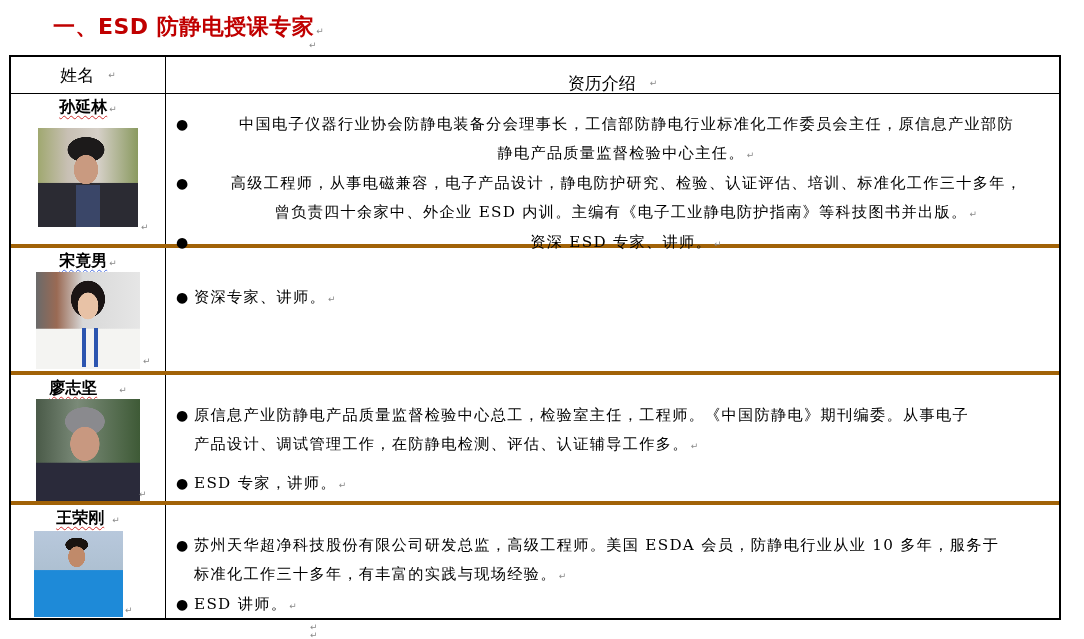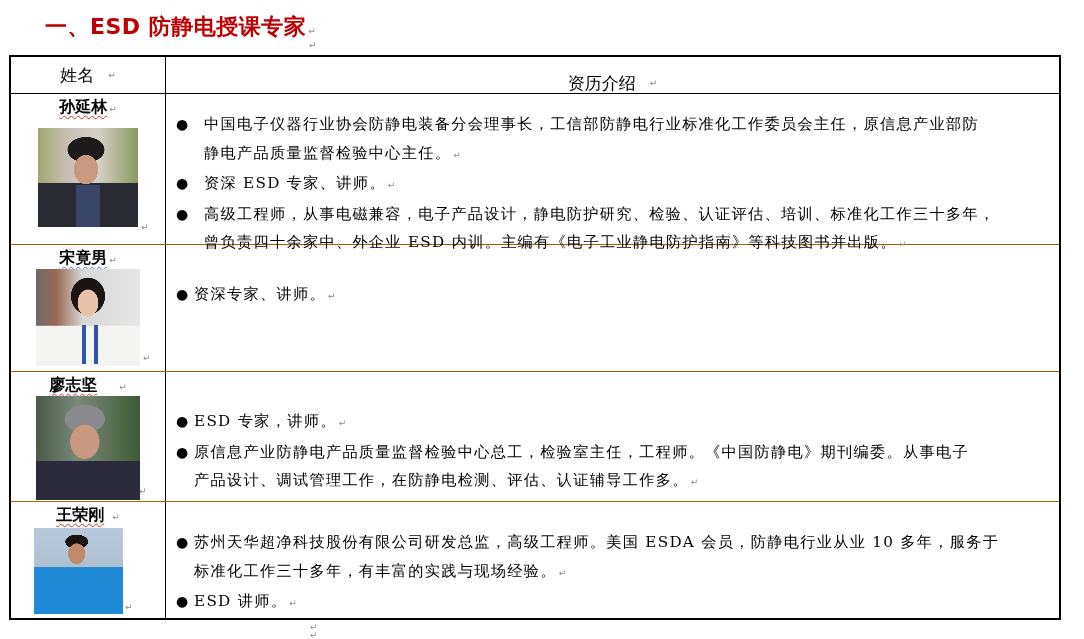--- a/index.html
+++ b/index.html
@@ -5,37 +5,37 @@
     * { box-sizing: border-box; margin: 0; padding: 0; }
     html, body {
       width: 1084px; height: 639px; overflow: hidden;
       background: #ffffff;
       font-family: "DejaVu Serif", "Liberation Serif", serif;
       color: #000;
     }
     .page { position: relative; width: 1084px; height: 639px; }
 
     .doc-title {
-      position: absolute; left: 45px; top: 12px;
+      position: absolute; left: 53px; top: 12px;
       font-family: "DejaVu Sans", "Liberation Sans", sans-serif;
       font-weight: bold; font-size: 22px; color: #c00000;
       letter-spacing: 0.5px; white-space: nowrap;
     }
     .pmark {
       font-family: "DejaVu Sans", sans-serif;
       font-size: 9px; color: #8a8a8a; font-weight: normal;
       margin-left: 2px; vertical-align: baseline;
     }
     .title-pmark2 { position: absolute; left: 307px; top: 40px; }
 
     .table {
       position: absolute; left: 9px; top: 55px; width: 1052px;
       border: 2px solid #000;
     }
-    .row { display: flex; border-top: 1px solid #a16207; }
+    .row { display: flex; border-top: 4px solid #a16207; }
     .row:first-child { border-top: none; }
     .row.header { height: 36px; }
     .row.header + .row { border-top: 1.5px solid #000; }
     .col-name {
       width: 155px; border-right: 1px solid #000;
       display: flex; flex-direction: column; align-items: center;
       position: relative;
     }
     .col-bio { flex: 1; padding: 4px 10px 0 10px; margin-top: 12px; }
 
@@ -120,40 +120,40 @@
       <div class="col-name">
         <span>姓名</span>
           <span class="pmark">↵</span>
       </div>
       <div class="col-bio">
         <span>资历介绍</span>
           <span class="pmark">↵</span>
       </div>
     </div>
 
-    <div class="row" style="height:151px;">
+    <div class="row" style="height:151px;text-align:center;">
       <div class="col-name">
         <div style="display:flex;align-items:baseline;">
           <span class="name">孙延林</span>
             <span class="pmark">↵</span>
         </div>
         <div class="photo ph1" style="margin-top:10px;"></div>
         <span class="photo-mark" style="left:130px;top:128px;">↵</span>
       </div>
       <div class="col-bio">
         <div class="bullet spaced">
           <span class="cont"><span>中国电子仪器行业协会防静电装备分会理事长，工信部防静电行业标准化工作委员会主任，原信息产业部防</span></span>
           <span class="cont"><span class="wavy-blue-first">静电产品质量监督检验中心主任。</span><span class="pmark">↵</span></span>
         </div>
         <div class="bullet spaced">
-          <span class="cont"><span>资深 ESD 专家、讲师。</span><span class="pmark">↵</span></span>
-        </div>
-        <div class="bullet spaced">
           <span class="cont"><span>高级工程师，从事电磁兼容，电子产品设计，静电防护研究、检验、认证评估、培训、标准化工作三十多年，</span></span>
           <span class="cont"><span>曾负责四十余家中、外企业 ESD 内训。主编有《电子工业静电防护指南》等科技图书并出版。</span><span class="pmark">↵</span></span>
+        </div>
+        <div class="bullet spaced">
+          <span class="cont"><span>资深 ESD 专家、讲师。</span><span class="pmark">↵</span></span>
         </div>
       </div>
     </div>
 
     <div class="row" style="height:127px;">
       <div class="col-name">
         <div style="display:flex;align-items:baseline;">
           <span class="name blue">宋竟男</span>
             <span class="pmark">↵</span>
         </div>
@@ -170,26 +170,26 @@
     <div class="row" style="height:130px;">
       <div class="col-name">
         <div style="display:flex;align-items:baseline;gap:20px;">
           <span class="name">廖志坚</span>
             <span class="pmark">↵</span>
         </div>
         <div class="photo ph3" style="margin-top:0;"></div>
         <span class="photo-mark" style="left:128px;top:114px;">↵</span>
       </div>
       <div class="col-bio" style="padding-top:14px;">
-        <div class="bullet" style="margin-top:9px;">
-          <span class="cont"><span>ESD 专家，讲师。</span><span class="pmark">↵</span></span>
-        </div>
         <div class="bullet">
           <span class="cont"><span>原信息产业防静电产品质量监督检验中心总工，检验室主任，工程师。《中国防静电》期刊编委。从事电子</span></span>
           <span class="cont"><span>产品设计、调试管理工作，在防静电检测、评估、认证辅导工作多。</span><span class="pmark">↵</span></span>
+        </div>
+        <div class="bullet" style="margin-top:9px;">
+          <span class="cont"><span>ESD 专家，讲师。</span><span class="pmark">↵</span></span>
         </div>
       </div>
     </div>
 
     <div class="row" style="height:117px;">
       <div class="col-name">
         <div style="display:flex;align-items:baseline;">
           <span class="name">王荣刚</span>
             <span class="pmark" style="margin-left:8px;">↵</span>
         </div>

